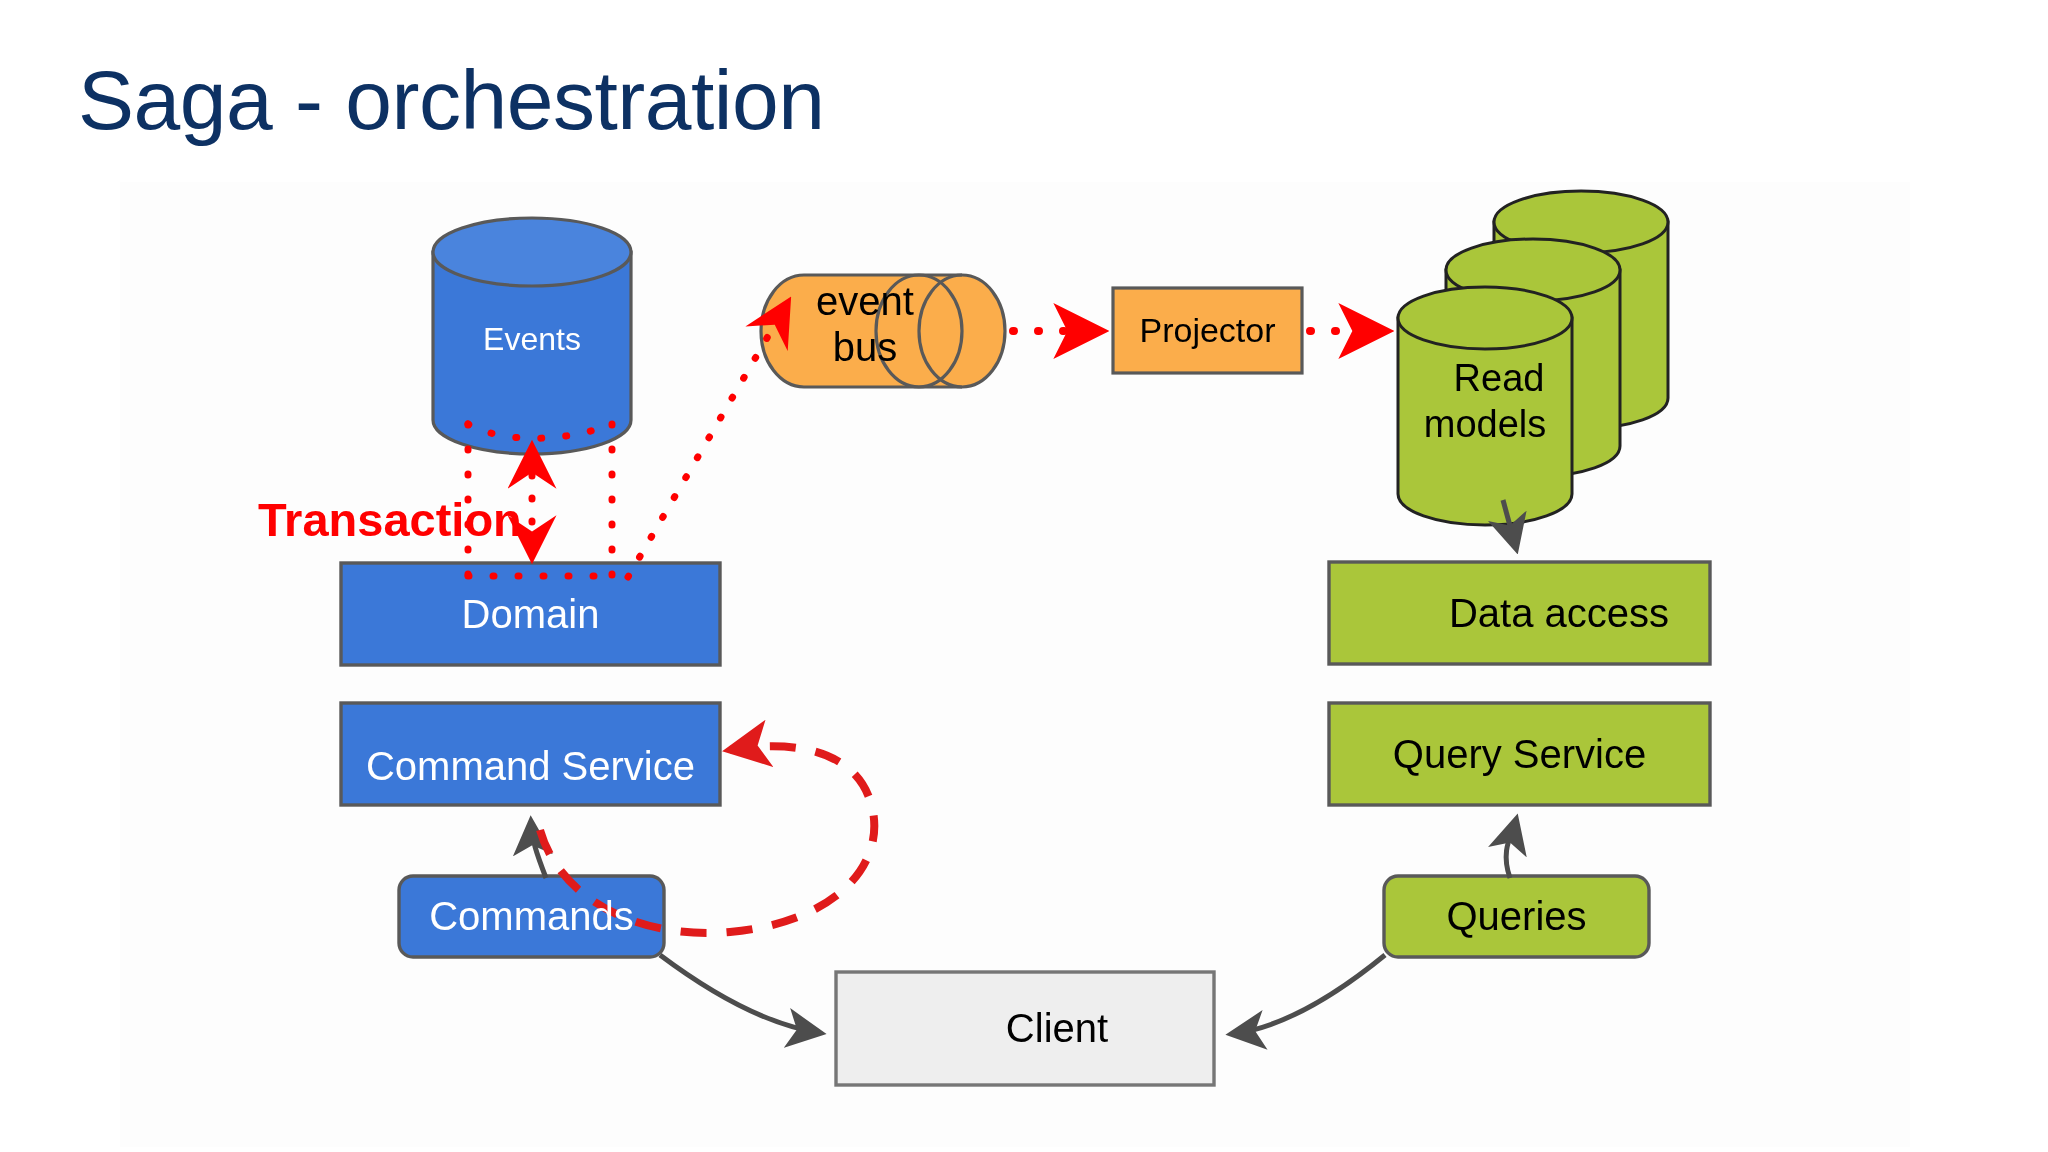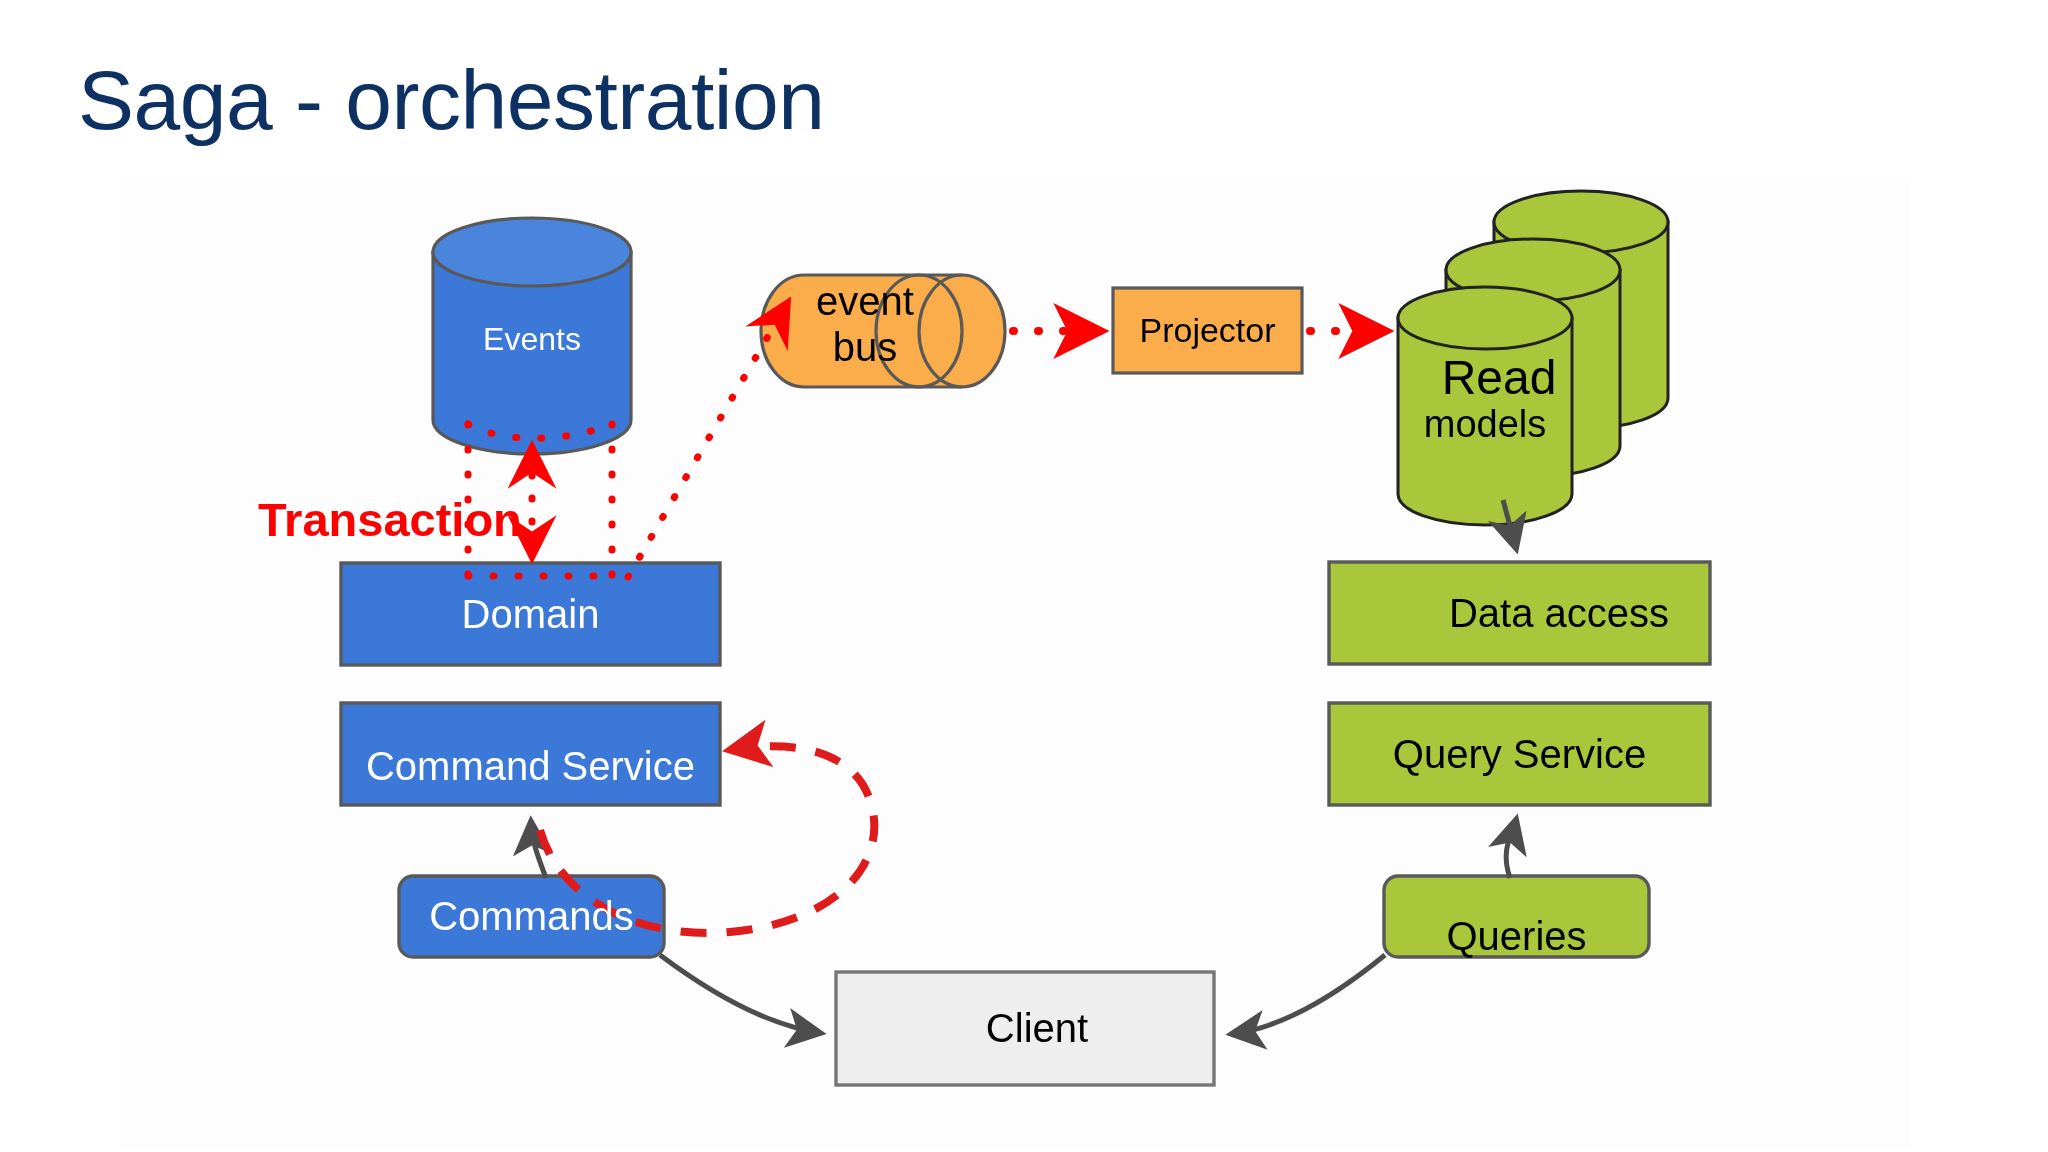--- a/index.html
+++ b/index.html
@@ -195,32 +195,32 @@
     </g>
   </svg>
 
   <div class="node-label lbl-white" style="left:433px; top:310px; width:198px; height:60px; font-size:32px;">Events</div>
 
   <div class="node-label lbl-black" style="left:795px; top:278px; width:140px; height:46px; font-size:40px;">event</div>
   <div class="node-label lbl-black" style="left:795px; top:324px; width:140px; height:46px; font-size:40px;">bus</div>
 
   <div class="node-label lbl-black" style="left:1113px; top:288px; width:189px; height:85px; font-size:34px;">Projector</div>
 
-  <div class="node-label lbl-black" style="left:1398px; top:355px; width:202px; height:46px; font-size:48px;">Read</div>
+  <div class="node-label lbl-black" style="left:1398px; top:355px; width:202px; height:46px; font-size:38px;">Read</div>
   <div class="node-label lbl-black" style="left:1398px; top:401px; width:174px; height:46px; font-size:38px;">models</div>
 
   <div class="node-label lbl-white" style="left:341px; top:563px; width:379px; height:102px; font-size:40px;">Domain</div>
 
   <div class="node-label lbl-white" style="left:341px; top:703px; width:379px; height:126px; font-size:40px;">Command Service</div>
 
   <div class="node-label lbl-white" style="left:399px; top:876px; width:265px; height:81px; font-size:40px;">Commands</div>
 
   <div class="node-label lbl-black" style="left:1329px; top:562px; width:460px; height:102px; font-size:40px;">Data access</div>
 
   <div class="node-label lbl-black" style="left:1329px; top:703px; width:381px; height:102px; font-size:40px;">Query Service</div>
 
-  <div class="node-label lbl-black" style="left:1384px; top:876px; width:265px; height:81px; font-size:40px;margin-top:20px;">Queries</div>
-
-  <div class="node-label lbl-black" style="left:848px; top:972px; width:378px; height:113px; font-size:40px;">Client</div>
+  <div class="node-label lbl-black" style="left:1384px; top:876px; width:265px; height:81px; font-size:40px;">Queries</div>
+
+  <div class="node-label lbl-black" style="left:868px; top:972px; width:378px; height:113px; font-size:40px;">Client</div>
 
   <div class="transaction-label" style="left:258px; top:492px;">Transaction</div>
 
 </div>
 
 </body></html>

